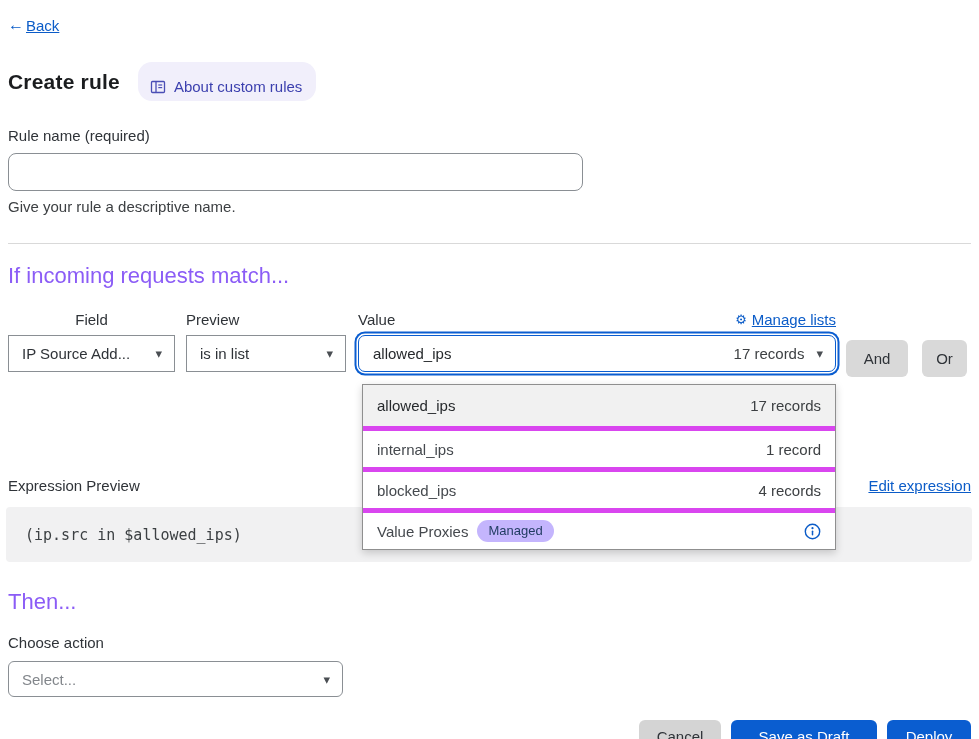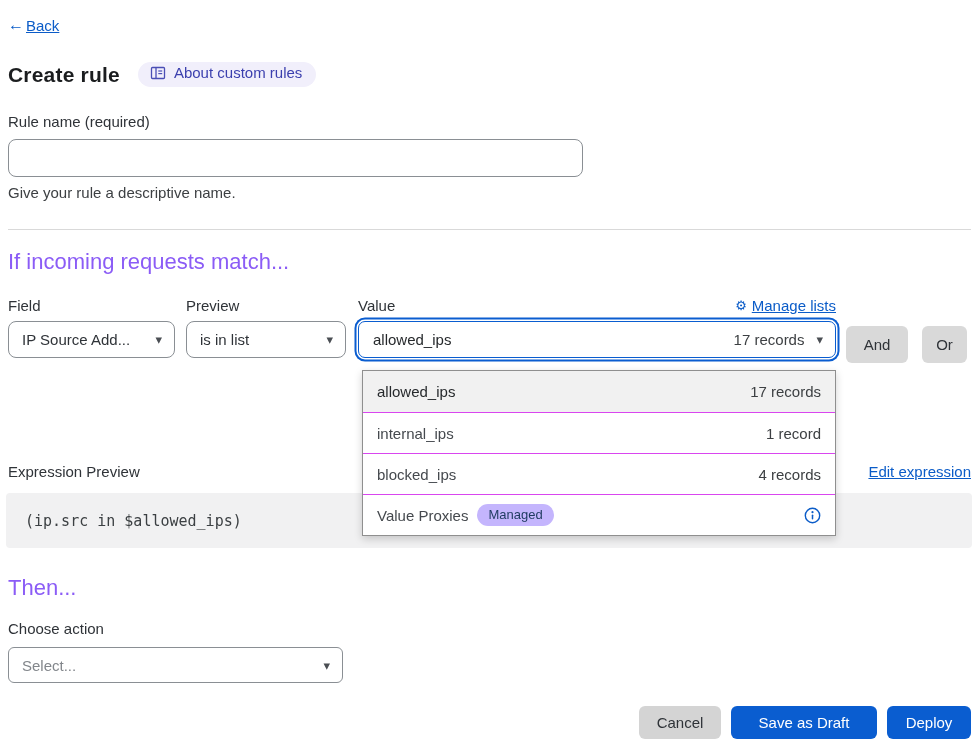--- a/index.html
+++ b/index.html
@@ -20,48 +20,48 @@
     color: #0b5cc8; font-size: 15px; text-decoration: none; cursor: pointer;
   }
   .back-link .arrow { text-decoration: none; font-size: 16px; }
   .back-link .back-text { text-decoration: underline; }
 
   .title-row { margin-top: 28px; display: flex; align-items: center; gap: 18px; }
   .page-title { font-size: 21px; font-weight: 700; color: #1b1d1f; letter-spacing: .2px; }
   .about-pill {
     display: inline-flex; align-items: center; gap: 8px;
     background: #f1effb; color: #3b3fae;
-    font-size: 15px; padding: 2px 14px 6px 12px; border-radius: 14px; cursor: pointer;
+    font-size: 15px; padding: 16px 14px 6px 12px; border-radius: 14px; cursor: pointer;
   }
 
   
   .field-label { font-size: 15px; color: #2f3338; }
   .rule-name-label { margin-top: 26px; }
   .rule-name-input {
     margin-top: 9px; width: 575px; height: 38px;
     border: 1px solid #8a8f94; border-radius: 8px; background: #fff;
     font-family: "Liberation Sans", sans-serif; font-size: 15px; padding: 0 12px; color:#2f3338;
     outline: none;
   }
   .helper-text { margin-top: 7px; font-size: 15px; color: #3d4043; }
 
   .divider { margin-top: 28px; border: none; border-top: 1px solid #d9d9d9; }
 
   
   .section-heading { margin-top: 19px; font-size: 22px; font-weight: 400; color: #8b5cf6; }
 
   .cond-row { margin-top: 22px; display: flex; align-items: flex-start; }
   .cond-col { display: flex; flex-direction: column; }
-  .col-field { width: 167px; }
+  .col-field { width: 167px; text-align: center; }
   .col-operator { width: 160px; margin-left: 11px; }
   .col-value { width: 478px; margin-left: 12px; }
 
   .select-box {
     margin-top: 7px; height: 37px;
-    border: 1px solid #8a8f94; border-radius: 8px; background: #fff;
+    border: 1px solid #8a8f94; border-radius: 0; background: #fff;
     display: flex; align-items: center; justify-content: space-between;
     padding: 0 12px 0 13px; font-size: 15px; color: #2f3338; cursor: pointer;
   }
   .caret { color: #4a4e53; font-size: 13px; line-height: 1; }
 
   .value-label-row { display: flex; align-items: flex-end; justify-content: space-between; gap: 26px; }
   .manage-link {
     display: inline-flex; align-items: center; gap: 5px;
     color: #0b5cc8; font-size: 15px; cursor: pointer; text-decoration: none;
   }
@@ -87,21 +87,21 @@
   .dropdown-panel {
     position: absolute; left: 4px; top: 56px; width: 474px;
     background: #fff; border: 1px solid #8f8f8f;
     box-shadow: 0 3px 8px rgba(0,0,0,.18);
     z-index: 20;
   }
   .dropdown-row {
     height: 41px; display: flex; align-items: center; justify-content: space-between;
     padding: 0 14px; font-size: 15px; color: #45494e; cursor: pointer;
   }
-  .dropdown-row + .dropdown-row { border-top: 1px solid #d946ef; }
+  .dropdown-row + .dropdown-row { border-top: 5px solid #d946ef; }
   .dropdown-row.selected { background: #f1f1f1; color: #26292c; }
   .row-left { display: flex; align-items: center; gap: 9px; }
   .row-meta { color: #3d4043; }
   .managed-badge {
     background: #c4b5fd; color: #1e3a5f; font-size: 13px;
     padding: 3px 11px 4px; border-radius: 11px;
   }
   .info-icon { width: 17px; height: 17px; display: inline-flex; cursor: pointer; }
 
   

